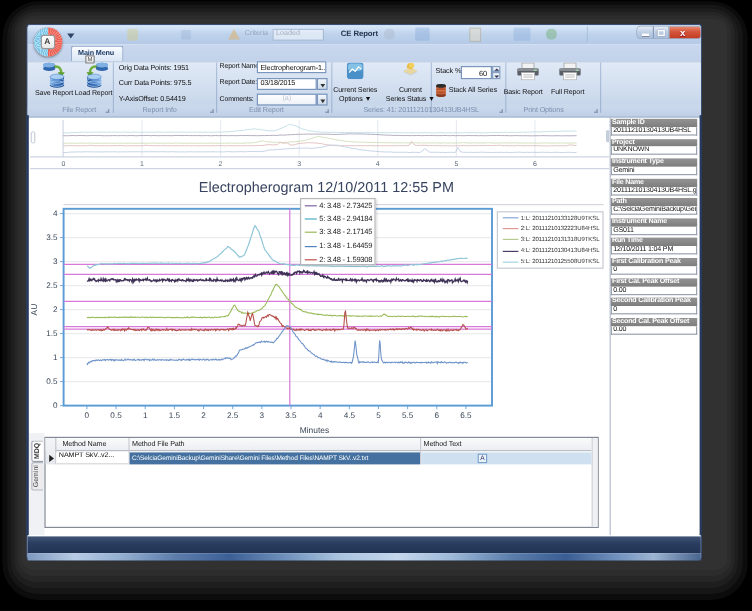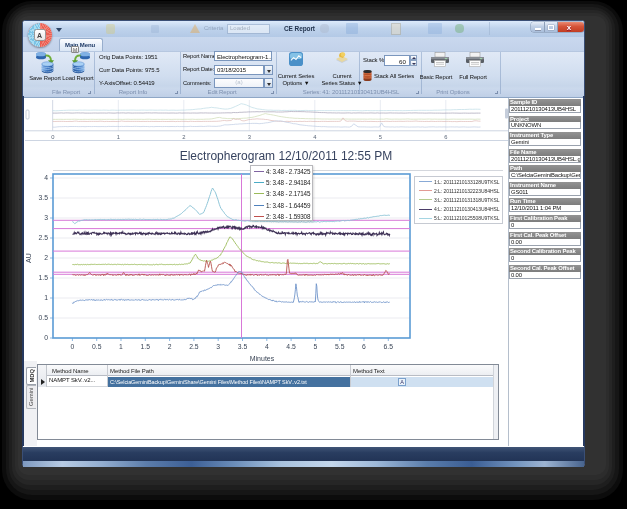--- a/index.html
+++ b/index.html
@@ -288,21 +288,21 @@
     <line x1="217.5" y1="34" x2="217.5" y2="198" stroke="#d878d8" stroke-width="1"></line>
     <g transform="translate(-24,-140)" fill="none">
       <path d="M72.4,221.6 L73.2,222.0 L73.9,222.7 L74.7,223.6 L75.4,223.2 L76.2,222.7 L76.9,222.0 L77.7,221.6 L78.5,221.0 L79.2,221.3 L80.0,220.6 L80.7,220.7 L81.5,220.4 L82.2,220.3 L83.0,220.2 L83.8,219.9 L84.5,219.7 L85.3,219.8 L86.0,219.8 L86.8,219.7 L87.5,219.9 L88.3,220.0 L89.1,219.7 L89.8,219.8 L90.6,220.0 L91.3,219.9 L92.1,219.8 L92.9,219.9 L93.6,219.9 L94.4,219.7 L95.1,219.5 L95.9,219.7 L96.6,219.8 L97.4,219.6 L98.2,219.5 L98.9,219.7 L99.7,219.5 L100.4,219.4 L101.2,219.6 L101.9,219.7 L102.7,219.5 L103.5,219.5 L104.2,219.4 L105.0,219.8 L105.7,219.7 L106.5,219.7 L107.2,219.8 L108.0,219.5 L108.8,219.5 L109.5,219.7 L110.3,219.3 L111.0,219.4 L111.8,219.4 L112.5,219.5 L113.3,219.4 L114.1,219.7 L114.8,219.4 L115.6,219.4 L116.3,219.8 L117.1,219.4 L117.8,219.5 L118.6,219.4 L119.4,219.5 L120.1,219.5 L120.9,219.4 L121.6,219.6 L122.4,219.4 L123.1,219.5 L123.9,219.4 L124.7,219.5 L125.4,219.3 L126.2,219.3 L126.9,219.5 L127.7,219.3 L128.4,219.2 L129.2,219.1 L130.0,219.7 L130.7,219.3 L131.5,219.3 L132.2,219.4 L133.0,219.6 L133.8,219.2 L134.5,219.6 L135.3,219.3 L136.0,219.2 L136.8,219.7 L137.5,219.5 L138.3,219.7 L139.1,219.4 L139.8,219.2 L140.6,219.1 L141.3,219.8 L142.1,219.6 L142.8,219.4 L143.6,219.2 L144.4,219.4 L145.1,219.6 L145.9,219.5 L146.6,219.5 L147.4,219.5 L148.1,219.6 L148.9,219.5 L149.7,219.5 L150.4,219.5 L151.2,219.6 L151.9,219.8 L152.7,219.6 L153.4,219.4 L154.2,219.6 L155.0,219.8 L155.7,219.4 L156.5,219.5 L157.2,219.2 L158.0,219.6 L158.7,219.7 L159.5,219.8 L160.3,219.4 L161.0,219.2 L161.8,219.7 L162.5,219.7 L163.3,219.5 L164.0,219.7 L164.8,219.6 L165.6,219.7 L166.3,219.6 L167.1,219.4 L167.8,219.5 L168.6,219.1 L169.3,219.2 L170.1,218.9 L170.9,219.1 L171.6,218.9 L172.4,218.3 L173.1,218.4 L173.9,218.0 L174.7,217.8 L175.4,217.2 L176.2,216.7 L176.9,216.2 L177.7,215.9 L178.4,215.5 L179.2,215.0 L180.0,214.5 L180.7,214.1 L181.5,213.5 L182.2,212.8 L183.0,212.0 L183.7,211.4 L184.5,211.0 L185.3,210.0 L186.0,209.2 L186.8,208.4 L187.5,207.8 L188.3,207.3 L189.0,206.6 L189.8,205.5 L190.6,205.9 L191.3,206.3 L192.1,206.8 L192.8,207.8 L193.6,208.2 L194.3,208.7 L195.1,209.4 L195.9,210.2 L196.6,211.0 L197.4,211.8 L198.1,212.9 L198.9,213.5 L199.6,214.4 L200.4,214.1 L201.2,213.9 L201.9,213.4 L202.7,213.1 L203.4,212.8 L204.2,211.3 L204.9,209.4 L205.7,207.5 L206.5,205.5 L207.2,203.6 L208.0,201.3 L208.7,199.0 L209.5,196.5 L210.3,194.4 L211.0,191.7 L211.8,189.6 L212.5,188.0 L213.3,189.1 L214.0,190.4 L214.8,191.5 L215.6,192.9 L216.3,195.0 L217.1,197.3 L217.8,199.2 L218.6,201.8 L219.3,204.3 L220.1,206.4 L220.9,208.5 L221.6,209.0 L222.4,210.6 L223.1,211.2 L223.9,212.2 L224.6,213.6 L225.4,214.3 L226.2,215.2 L226.9,216.3 L227.7,216.8 L228.4,217.1 L229.2,217.6 L229.9,218.0 L230.7,218.5 L231.5,218.8 L232.2,219.4 L233.0,219.5 L233.7,219.8 L234.5,220.0 L235.2,219.8 L236.0,219.7 L236.8,219.9 L237.5,220.3 L238.3,220.2 L239.0,220.4 L239.8,220.5 L240.5,220.5 L241.3,221.0 L242.1,220.7 L242.8,221.0 L243.6,220.9 L244.3,221.1 L245.1,221.1 L245.8,221.1 L246.6,220.8 L247.4,220.7 L248.1,221.0 L248.9,220.8 L249.6,221.1 L250.4,221.3 L251.2,221.0 L251.9,221.0 L252.7,221.2 L253.4,221.1 L254.2,221.1 L254.9,221.3 L255.7,221.4 L256.5,221.3 L257.2,221.3 L258.0,221.3 L258.7,221.1 L259.5,221.0 L260.2,221.4 L261.0,221.3 L261.8,221.2 L262.5,221.3 L263.3,221.3 L264.0,221.5 L264.8,221.3 L265.5,221.2 L266.3,221.4 L267.1,221.6 L267.8,221.4 L268.6,221.3 L269.3,221.5 L270.1,221.7 L270.8,221.3 L271.6,221.8 L272.4,221.5 L273.1,221.6 L273.9,221.8 L274.6,221.5 L275.4,221.6 L276.1,221.9 L276.9,221.6 L277.7,221.8 L278.4,222.0 L279.2,221.9 L279.9,221.7 L280.7,221.7 L281.4,221.8 L282.2,221.8 L283.0,221.7 L283.7,221.9 L284.5,221.6 L285.2,221.8 L286.0,221.8 L286.7,221.8 L287.5,222.0 L288.3,222.0 L289.0,221.6 L289.8,221.8 L290.5,221.9 L291.3,221.8 L292.1,222.0 L292.8,221.8 L293.6,222.0 L294.3,221.9 L295.1,222.2 L295.8,221.7 L296.6,222.0 L297.4,222.2 L298.1,222.0 L298.9,222.0 L299.6,221.9 L300.4,222.1 L301.1,221.9 L301.9,221.4 L302.7,222.2 L303.4,221.9 L304.2,222.0 L304.9,222.0 L305.7,222.3 L306.4,222.2 L307.2,221.9 L308.0,222.0 L308.7,221.7 L309.5,222.1 L310.2,221.9 L311.0,221.4 L311.7,222.0 L312.5,222.0 L313.3,221.9 L314.0,221.9 L314.8,221.7 L315.5,221.8 L316.3,221.9 L317.0,221.8 L317.8,221.4 L318.6,221.6 L319.3,222.2 L320.1,221.8 L320.8,221.9 L321.6,221.6 L322.3,221.8 L323.1,221.4 L323.9,221.6 L324.6,221.5 L325.4,221.6 L326.1,221.7 L326.9,221.6 L327.6,221.4 L328.4,221.5 L329.2,221.7 L329.9,221.4 L330.7,221.5 L331.4,221.5 L332.2,221.6 L333.0,221.5 L333.7,221.5 L334.5,221.8 L335.2,221.1 L336.0,221.1 L336.7,221.2 L337.5,221.0 L338.3,221.0 L339.0,221.0 L339.8,221.4 L340.5,221.0 L341.3,220.8 L342.0,220.6 L342.8,220.5 L343.6,220.5 L344.3,220.9 L345.1,221.0 L345.8,220.5 L346.6,220.6 L347.3,220.4 L348.1,220.5 L348.9,220.4 L349.6,220.6 L350.4,220.2 L351.1,220.2 L351.9,220.0 L352.6,219.9 L353.4,219.8 L354.2,219.7 L354.9,219.6 L355.7,219.4 L356.4,219.3 L357.2,219.4 L357.9,219.3 L358.7,218.8 L359.5,219.0 L360.2,218.7 L361.0,218.7 L361.7,218.7 L362.5,218.6 L363.2,218.4 L364.0,218.3 L364.8,218.1 L365.5,218.3 L366.3,218.1 L367.0,217.9 L367.8,217.5 L368.6,218.0 L369.3,217.5 L370.1,217.5 L370.8,217.2 L371.6,217.2 L372.3,217.0 L373.1,216.7 L373.9,216.7 L374.6,216.6 L375.4,216.5 L376.1,216.5 L376.9,216.2 L377.6,216.2 L378.4,216.2 L379.2,215.9 L379.9,215.8 L380.7,215.5 L381.4,215.6 L382.2,215.6 L382.9,215.3 L383.7,215.3 L384.5,215.2 L385.2,215.3 L386.0,215.4 L386.7,215.4 L387.5,215.3 L388.2,215.1 L389.0,215.2 L389.8,215.4" stroke="#8fc6d8" stroke-width="1.0"></path>
       <path d="M72.4,264.5 L73.0,264.7 L73.7,264.5 L74.3,264.6 L74.9,264.9 L75.6,264.4 L76.2,264.6 L76.9,264.5 L77.5,264.2 L78.1,264.5 L78.8,264.8 L79.4,264.7 L80.0,264.4 L80.7,264.8 L81.3,264.5 L81.9,264.5 L82.6,264.8 L83.2,264.5 L83.8,264.4 L84.5,264.7 L85.1,264.6 L85.8,264.4 L86.4,264.8 L87.0,264.7 L87.7,264.3 L88.3,264.5 L88.9,264.8 L89.6,264.5 L90.2,264.1 L90.8,264.8 L91.5,264.3 L92.1,264.3 L92.8,264.5 L93.4,264.4 L94.0,264.6 L94.7,264.2 L95.3,264.1 L95.9,264.7 L96.6,264.5 L97.2,264.4 L97.8,264.6 L98.5,264.4 L99.1,264.7 L99.7,264.3 L100.4,264.5 L101.0,264.5 L101.7,264.4 L102.3,264.3 L102.9,264.6 L103.6,264.3 L104.2,264.3 L104.8,264.5 L105.5,264.1 L106.1,264.6 L106.7,264.5 L107.4,264.3 L108.0,264.6 L108.7,264.1 L109.3,264.4 L109.9,264.1 L110.6,264.6 L111.2,264.6 L111.8,264.1 L112.5,264.6 L113.1,264.2 L113.7,264.6 L114.4,264.4 L115.0,264.2 L115.6,264.4 L116.3,264.7 L116.9,264.5 L117.6,264.2 L118.2,264.4 L118.8,264.3 L119.5,264.4 L120.1,264.4 L120.7,264.5 L121.4,264.7 L122.0,264.3 L122.6,264.4 L123.3,264.9 L123.9,264.5 L124.6,264.3 L125.2,264.1 L125.8,264.7 L126.5,264.5 L127.1,264.4 L127.7,264.3 L128.4,264.6 L129.0,264.4 L129.6,264.6 L130.3,264.5 L130.9,264.6 L131.5,264.4 L132.2,264.6 L132.8,264.4 L133.5,264.5 L134.1,264.3 L134.7,264.2 L135.4,264.5 L136.0,264.7 L136.6,264.6 L137.3,264.6 L137.9,264.9 L138.5,264.5 L139.2,264.6 L139.8,264.4 L140.5,264.6 L141.1,264.4 L141.7,264.4 L142.4,264.7 L143.0,264.6 L143.6,264.7 L144.3,264.7 L144.9,264.4 L145.5,264.7 L146.2,264.7 L146.8,264.7 L147.4,264.3 L148.1,264.7 L148.7,264.6 L149.4,264.8 L150.0,264.6 L150.6,264.8 L151.3,264.7 L151.9,265.0 L152.5,264.9 L153.2,264.5 L153.8,264.4 L154.4,264.9 L155.1,264.5 L155.7,264.5 L156.4,264.0 L157.0,264.8 L157.6,264.7 L158.3,264.8 L158.9,264.4 L159.5,264.3 L160.2,264.6 L160.8,264.2 L161.4,264.1 L162.1,264.6 L162.7,264.4 L163.3,264.6 L164.0,264.6 L164.6,264.6 L165.3,264.6 L165.9,264.8 L166.5,264.5 L167.2,264.3 L167.8,264.7 L168.4,264.6 L169.1,264.7 L169.7,264.4 L170.3,264.5 L171.0,264.3 L171.6,264.5 L172.3,264.8 L172.9,264.4 L173.5,264.5 L174.2,264.2 L174.8,264.3 L175.4,265.0 L176.1,264.8 L176.7,264.4 L177.3,264.6 L178.0,264.9 L178.6,264.5 L179.2,264.2 L179.9,264.3 L180.5,264.6 L181.2,264.4 L181.8,264.2 L182.4,264.4 L183.1,264.1 L183.7,264.5 L184.3,263.9 L185.0,263.9 L185.6,264.0 L186.2,263.9 L186.9,263.8 L187.5,263.9 L188.1,263.4 L188.8,263.2 L189.4,263.2 L190.1,263.1 L190.7,262.0 L191.3,261.1 L192.0,259.9 L192.6,258.9 L193.2,257.4 L193.9,256.6 L194.5,255.2 L195.1,254.5 L195.8,254.5 L196.4,255.6 L197.1,256.8 L197.7,258.0 L198.3,258.8 L199.0,259.2 L199.6,259.7 L200.2,259.8 L200.9,260.0 L201.5,260.9 L202.1,260.3 L202.8,261.0 L203.4,261.1 L204.0,260.9 L204.7,260.8 L205.3,261.1 L206.0,261.3 L206.6,260.7 L207.2,261.3 L207.9,261.0 L208.5,261.2 L209.1,261.1 L209.8,260.8 L210.4,260.8 L211.0,260.6 L211.7,260.1 L212.3,260.1 L213.0,259.9 L213.6,259.2 L214.2,258.9 L214.9,258.9 L215.5,258.7 L216.1,258.6 L216.8,258.0 L217.4,257.6 L218.0,257.5 L218.7,256.4 L219.3,255.8 L219.9,255.2 L220.6,255.1 L221.2,253.5 L221.9,252.7 L222.5,251.7 L223.1,250.3 L223.8,248.9 L224.4,248.0 L225.0,246.7 L225.7,245.8 L226.3,244.1 L226.9,242.6 L227.6,241.6 L228.2,239.9 L228.9,238.9 L229.5,237.2 L230.1,237.0 L230.8,237.2 L231.4,237.9 L232.0,238.7 L232.7,239.0 L233.3,240.2 L233.9,241.0 L234.6,242.2 L235.2,242.8 L235.8,244.1 L236.5,244.6 L237.1,245.7 L237.8,246.4 L238.4,247.6 L239.0,248.5 L239.7,249.1 L240.3,249.3 L240.9,250.7 L241.6,251.0 L242.2,251.6 L242.8,252.6 L243.5,253.2 L244.1,253.5 L244.8,254.4 L245.4,255.1 L246.0,255.8 L246.7,256.1 L247.3,256.5 L247.9,256.6 L248.6,257.1 L249.2,257.3 L249.8,257.9 L250.5,257.7 L251.1,258.6 L251.7,259.0 L252.4,259.4 L253.0,259.8 L253.7,259.8 L254.3,259.7 L254.9,260.1 L255.6,260.0 L256.2,260.6 L256.8,260.8 L257.5,260.6 L258.1,260.7 L258.7,261.2 L259.4,260.9 L260.0,261.0 L260.7,261.3 L261.3,261.7 L261.9,261.3 L262.6,261.7 L263.2,261.8 L263.8,261.7 L264.5,262.1 L265.1,261.7 L265.7,262.2 L266.4,262.0 L267.0,262.1 L267.6,262.0 L268.3,262.4 L268.9,262.4 L269.6,262.7 L270.2,262.7 L270.8,262.8 L271.5,262.5 L272.1,262.8 L272.7,262.4 L273.4,262.8 L274.0,263.0 L274.6,262.9 L275.3,262.6 L275.9,263.0 L276.6,262.8 L277.2,263.2 L277.8,262.9 L278.5,262.8 L279.1,262.9 L279.7,262.9 L280.4,263.2 L281.0,263.4 L281.6,263.4 L282.3,263.0 L282.9,263.1 L283.5,263.0 L284.2,263.3 L284.8,263.0 L285.5,263.5 L286.1,263.1 L286.7,263.4 L287.4,263.3 L288.0,263.1 L288.6,263.1 L289.3,263.3 L289.9,263.3 L290.5,263.0 L291.2,263.1 L291.8,263.4 L292.5,263.2 L293.1,263.4 L293.7,263.1 L294.4,263.2 L295.0,263.3 L295.6,263.3 L296.3,263.5 L296.9,263.2 L297.5,263.3 L298.2,263.8 L298.8,263.5 L299.4,263.4 L300.1,263.6 L300.7,263.6 L301.4,263.6 L302.0,263.4 L302.6,263.6 L303.3,263.4 L303.9,263.2 L304.5,263.3 L305.2,263.3 L305.8,263.5 L306.4,263.3 L307.1,263.5 L307.7,263.3 L308.4,263.7 L309.0,263.3 L309.6,263.6 L310.3,263.5 L310.9,263.3 L311.5,263.5 L312.2,263.6 L312.8,263.6 L313.4,263.3 L314.1,263.3 L314.7,263.4 L315.3,263.7 L316.0,263.6 L316.6,263.4 L317.3,263.4 L317.9,263.7 L318.5,263.1 L319.2,262.3 L319.8,261.7 L320.4,261.7 L321.1,262.5 L321.7,262.4 L322.3,263.2 L323.0,263.4 L323.6,263.9 L324.3,263.7 L324.9,263.6 L325.5,263.5 L326.2,263.7 L326.8,263.8 L327.4,263.9 L328.1,263.6 L328.7,263.5 L329.3,263.5 L330.0,263.9 L330.6,263.7 L331.2,263.6 L331.9,263.4 L332.5,263.5 L333.2,263.5 L333.8,263.9 L334.4,263.4 L335.1,263.6 L335.7,263.6 L336.3,263.8 L337.0,263.7 L337.6,263.7 L338.2,263.7 L338.9,263.8 L339.5,263.5 L340.2,263.5 L340.8,263.8 L341.4,263.8 L342.1,263.8 L342.7,263.7 L343.3,263.4 L344.0,263.7 L344.6,263.3 L345.2,263.9 L345.9,263.9 L346.5,263.8 L347.1,263.9 L347.8,263.6 L348.4,263.4 L349.1,263.8 L349.7,263.6 L350.3,263.4 L351.0,263.2 L351.6,263.7 L352.2,263.5 L352.9,263.5 L353.5,263.7 L354.1,263.6 L354.8,263.8 L355.4,263.9 L356.1,263.9 L356.7,263.5 L357.3,263.5 L358.0,263.7 L358.6,264.0 L359.2,263.5 L359.9,263.8 L360.5,263.5 L361.1,263.7 L361.8,264.0 L362.4,263.8 L363.0,263.9 L363.7,263.5 L364.3,264.2 L365.0,263.9 L365.6,263.8 L366.2,264.2 L366.9,263.7 L367.5,263.7 L368.1,263.6 L368.8,263.6 L369.4,263.8 L370.0,263.6 L370.7,263.9 L371.3,263.8 L372.0,263.8 L372.6,263.8 L373.2,263.7 L373.9,263.9 L374.5,263.8 L375.1,263.9 L375.8,263.8 L376.4,263.7 L377.0,263.9 L377.7,263.5 L378.3,263.4 L378.9,263.7 L379.6,263.8 L380.2,263.9 L380.9,263.8 L381.5,263.8 L382.1,263.7 L382.8,263.8 L383.4,263.7 L384.0,263.7 L384.7,263.9 L385.3,264.1 L385.9,264.0 L386.6,264.0 L387.2,263.8 L387.9,263.6 L388.5,264.0 L389.1,263.7 L389.8,263.8" stroke="#9bbb59" stroke-width="0.9"></path>
       <path d="M72.4,274.5 L72.9,275.0 L73.4,274.9 L73.9,274.6 L74.4,274.7 L74.9,274.8 L75.4,275.1 L75.9,275.4 L76.4,274.9 L76.9,275.2 L77.4,274.7 L77.9,274.9 L78.4,275.3 L78.9,274.9 L79.4,274.7 L79.8,274.9 L80.3,275.3 L80.8,274.9 L81.3,274.9 L81.8,274.7 L82.3,274.7 L82.8,275.3 L83.3,275.2 L83.8,274.8 L84.3,275.6 L84.8,274.7 L85.3,275.3 L85.8,275.2 L86.3,274.5 L86.8,275.0 L87.3,274.8 L87.8,274.2 L88.3,273.8 L88.8,273.6 L89.3,272.8 L89.8,272.4 L90.3,273.3 L90.8,273.9 L91.3,274.4 L91.8,274.6 L92.3,274.8 L92.8,275.3 L93.3,274.8 L93.8,275.0 L94.3,274.3 L94.7,275.0 L95.2,274.5 L95.7,275.4 L96.2,274.8 L96.7,275.2 L97.2,275.2 L97.7,274.6 L98.2,275.3 L98.7,274.9 L99.2,275.1 L99.7,274.7 L100.2,274.8 L100.7,275.6 L101.2,274.6 L101.7,275.1 L102.2,274.1 L102.7,274.5 L103.2,274.5 L103.7,275.7 L104.2,274.2 L104.7,274.8 L105.2,275.3 L105.7,274.5 L106.2,273.8 L106.7,274.5 L107.2,273.2 L107.7,273.7 L108.2,274.0 L108.7,274.2 L109.2,274.6 L109.6,274.6 L110.1,274.8 L110.6,274.6 L111.1,274.5 L111.6,275.1 L112.1,274.6 L112.6,275.4 L113.1,274.7 L113.6,275.3 L114.1,275.2 L114.6,274.7 L115.1,275.2 L115.6,274.8 L116.1,275.4 L116.6,275.2 L117.1,274.7 L117.6,274.4 L118.1,275.3 L118.6,274.4 L119.1,274.8 L119.6,274.1 L120.1,275.0 L120.6,275.1 L121.1,274.8 L121.6,275.3 L122.1,274.7 L122.6,274.1 L123.1,272.9 L123.6,272.6 L124.1,272.8 L124.5,273.6 L125.0,274.2 L125.5,275.3 L126.0,275.7 L126.5,274.3 L127.0,275.3 L127.5,274.5 L128.0,275.3 L128.5,275.1 L129.0,275.6 L129.5,274.6 L130.0,275.1 L130.5,274.4 L131.0,275.2 L131.5,274.5 L132.0,274.5 L132.5,275.5 L133.0,274.8 L133.5,275.4 L134.0,275.4 L134.5,275.0 L135.0,274.7 L135.5,274.5 L136.0,275.1 L136.5,274.6 L137.0,274.8 L137.5,275.0 L138.0,275.3 L138.5,275.0 L139.0,273.8 L139.4,275.3 L139.9,275.1 L140.4,275.3 L140.9,274.5 L141.4,274.4 L141.9,274.5 L142.4,274.3 L142.9,275.0 L143.4,274.4 L143.9,275.3 L144.4,274.4 L144.9,274.5 L145.4,275.2 L145.9,274.7 L146.4,275.4 L146.9,275.5 L147.4,275.5 L147.9,275.4 L148.4,275.4 L148.9,275.0 L149.4,274.4 L149.9,275.1 L150.4,275.3 L150.9,274.7 L151.4,275.1 L151.9,274.9 L152.4,274.8 L152.9,274.8 L153.4,275.2 L153.9,275.0 L154.3,274.6 L154.8,275.1 L155.3,275.0 L155.8,274.8 L156.3,274.8 L156.8,275.0 L157.3,274.7 L157.8,274.9 L158.3,275.4 L158.8,274.7 L159.3,275.2 L159.8,273.8 L160.3,274.8 L160.8,275.0 L161.3,274.6 L161.8,274.4 L162.3,274.4 L162.8,274.8 L163.3,274.5 L163.8,274.6 L164.3,274.9 L164.8,275.4 L165.3,274.9 L165.8,275.8 L166.3,275.2 L166.8,274.4 L167.3,274.8 L167.8,274.9 L168.3,275.2 L168.7,275.2 L169.2,275.1 L169.7,275.4 L170.2,275.7 L170.7,274.5 L171.2,274.3 L171.7,275.1 L172.2,274.6 L172.7,275.3 L173.2,274.8 L173.7,275.4 L174.2,274.6 L174.7,274.9 L175.2,275.3 L175.7,274.7 L176.2,274.3 L176.7,274.9 L177.2,274.9 L177.7,274.9 L178.2,274.8 L178.7,274.4 L179.2,274.4 L179.7,275.6 L180.2,274.5 L180.7,275.0 L181.2,274.3 L181.7,274.7 L182.2,274.5 L182.7,275.1 L183.2,275.4 L183.6,274.8 L184.1,274.5 L184.6,274.6 L185.1,274.5 L185.6,274.7 L186.1,274.5 L186.6,275.0 L187.1,274.7 L187.6,275.2 L188.1,274.6 L188.6,274.7 L189.1,274.5 L189.6,274.1 L190.1,274.4 L190.6,275.5 L191.1,273.9 L191.6,274.3 L192.1,274.0 L192.6,274.6 L193.1,273.9 L193.6,273.7 L194.1,274.8 L194.6,273.7 L195.1,274.4 L195.6,274.3 L196.1,274.0 L196.6,272.9 L197.1,273.5 L197.6,272.2 L198.1,271.2 L198.5,270.1 L199.0,270.2 L199.5,270.4 L200.0,271.2 L200.5,270.9 L201.0,271.1 L201.5,271.9 L202.0,271.7 L202.5,271.1 L203.0,271.1 L203.5,270.9 L204.0,271.4 L204.5,271.0 L205.0,268.7 L205.5,265.3 L206.0,263.0 L206.5,260.4 L207.0,261.9 L207.5,263.3 L208.0,264.6 L208.5,267.4 L209.0,265.3 L209.5,263.8 L210.0,261.8 L210.5,261.2 L211.0,263.4 L211.5,266.3 L212.0,269.3 L212.5,271.4 L213.0,271.5 L213.4,271.5 L213.9,271.9 L214.4,272.3 L214.9,271.5 L215.4,271.9 L215.9,270.4 L216.4,268.1 L216.9,267.8 L217.4,267.1 L217.9,266.2 L218.4,264.8 L218.9,264.7 L219.4,264.4 L219.9,265.0 L220.4,264.3 L220.9,264.2 L221.4,263.7 L221.9,264.3 L222.4,263.3 L222.9,262.7 L223.4,263.6 L223.9,262.6 L224.4,262.1 L224.9,262.1 L225.4,262.6 L225.9,262.7 L226.4,263.2 L226.9,263.1 L227.4,263.7 L227.9,263.6 L228.3,264.2 L228.8,264.7 L229.3,263.9 L229.8,265.5 L230.3,264.4 L230.8,266.2 L231.3,265.4 L231.8,266.0 L232.3,267.4 L232.8,267.7 L233.3,268.7 L233.8,269.4 L234.3,269.5 L234.8,271.0 L235.3,272.0 L235.8,271.2 L236.3,271.7 L236.8,272.2 L237.3,272.6 L237.8,272.5 L238.3,273.0 L238.8,273.4 L239.3,273.9 L239.8,273.4 L240.3,273.4 L240.8,273.9 L241.3,273.1 L241.8,274.2 L242.3,274.3 L242.8,273.8 L243.2,274.3 L243.7,274.4 L244.2,274.6 L244.7,274.3 L245.2,275.2 L245.7,274.9 L246.2,275.0 L246.7,275.5 L247.2,274.3 L247.7,274.8 L248.2,275.1 L248.7,274.6 L249.2,275.2 L249.7,274.4 L250.2,274.2 L250.7,275.3 L251.2,274.3 L251.7,274.7 L252.2,274.4 L252.7,274.7 L253.2,275.1 L253.7,275.4 L254.2,275.2 L254.7,275.0 L255.2,274.4 L255.7,274.6 L256.2,274.7 L256.7,274.3 L257.2,275.5 L257.6,275.3 L258.1,275.3 L258.6,274.8 L259.1,275.5 L259.6,275.1 L260.1,274.4 L260.6,274.5 L261.1,274.3 L261.6,275.1 L262.1,275.3 L262.6,274.8 L263.1,275.2 L263.6,274.9 L264.1,274.9 L264.6,274.7 L265.1,274.4 L265.6,274.4 L266.1,274.6 L266.6,275.0 L267.1,274.7 L267.6,275.1 L268.1,275.3 L268.6,275.5 L269.1,275.1 L269.6,274.8 L270.1,274.7 L270.6,274.9 L271.1,274.7 L271.6,275.2 L272.1,274.3 L272.5,274.9 L273.0,275.1 L273.5,274.7 L274.0,275.0 L274.5,274.9 L275.0,274.4 L275.5,275.3 L276.0,275.1 L276.5,275.1 L277.0,274.9 L277.5,274.2 L278.0,274.6 L278.5,274.4 L279.0,275.8 L279.5,274.6 L280.0,274.7 L280.5,274.5 L281.0,274.7 L281.5,274.9 L282.0,274.4 L282.5,274.7 L283.0,274.6 L283.5,274.8 L284.0,274.6 L284.5,274.3 L285.0,274.2 L285.5,274.4 L286.0,274.4 L286.5,271.9 L287.0,265.7 L287.4,260.3 L287.9,259.4 L288.4,263.6 L288.9,268.1 L289.4,272.1 L289.9,273.4 L290.4,273.9 L290.9,273.3 L291.4,273.5 L291.9,273.7 L292.4,273.5 L292.9,273.1 L293.4,273.9 L293.9,273.3 L294.4,273.1 L294.9,273.7 L295.4,272.9 L295.9,273.1 L296.4,273.9 L296.9,273.8 L297.4,274.8 L297.9,275.0 L298.4,275.4 L298.9,274.8 L299.4,275.0 L299.9,275.1 L300.4,275.1 L300.9,274.9 L301.4,275.0 L301.9,275.1 L302.3,274.8 L302.8,275.2 L303.3,275.1 L303.8,274.5 L304.3,274.8 L304.8,275.6 L305.3,274.4 L305.8,275.2 L306.3,274.3 L306.8,274.9 L307.3,274.6 L307.8,275.6 L308.3,275.2 L308.8,275.2 L309.3,275.2 L309.8,275.2 L310.3,275.2 L310.8,275.0 L311.3,275.2 L311.8,275.0 L312.3,274.9 L312.8,275.6 L313.3,275.1 L313.8,275.3 L314.3,275.0 L314.8,274.8 L315.3,275.5 L315.8,275.1 L316.3,274.6 L316.8,274.6 L317.2,275.1 L317.7,274.6 L318.2,274.8 L318.7,274.8 L319.2,275.0 L319.7,274.7 L320.2,274.6 L320.7,275.0 L321.2,274.6 L321.7,275.2 L322.2,275.1 L322.7,274.5 L323.2,274.8 L323.7,274.9 L324.2,274.5 L324.7,274.4 L325.2,274.6 L325.7,274.0 L326.2,274.8 L326.7,274.8 L327.2,274.2 L327.7,274.9 L328.2,274.2 L328.7,275.0 L329.2,274.8 L329.7,274.5 L330.2,274.5 L330.7,273.8 L331.2,274.7 L331.7,274.3 L332.1,274.3 L332.6,274.3 L333.1,273.9 L333.6,274.5 L334.1,274.4 L334.6,274.6 L335.1,273.9 L335.6,274.1 L336.1,274.0 L336.6,274.0 L337.1,274.5 L337.6,273.9 L338.1,273.9 L338.6,273.5 L339.1,273.9 L339.6,274.3 L340.1,273.9 L340.6,272.9 L341.1,273.7 L341.6,273.6 L342.1,272.7 L342.6,272.7 L343.1,273.6 L343.6,274.4 L344.1,273.7 L344.6,275.1 L345.1,274.6 L345.6,274.4 L346.1,274.9 L346.5,274.7 L347.0,274.4 L347.5,275.4 L348.0,274.6 L348.5,274.5 L349.0,274.5 L349.5,275.1 L350.0,274.8 L350.5,275.2 L351.0,275.2 L351.5,275.3 L352.0,274.7 L352.5,274.9 L353.0,274.6 L353.5,275.8 L354.0,275.3 L354.5,274.9 L355.0,274.4 L355.5,275.3 L356.0,275.6 L356.5,275.2 L357.0,275.1 L357.5,274.7 L358.0,274.6 L358.5,274.8 L359.0,275.1 L359.5,274.3 L360.0,275.3 L360.5,275.1 L361.0,274.9 L361.4,275.3 L361.9,275.2 L362.4,274.9 L362.9,275.4 L363.4,275.2 L363.9,275.2 L364.4,274.3 L364.9,274.8 L365.4,275.3 L365.9,274.8 L366.4,275.5 L366.9,274.9 L367.4,275.7 L367.9,274.8 L368.4,275.1 L368.9,275.6 L369.4,274.9 L369.9,274.8 L370.4,275.0 L370.9,275.0 L371.4,275.6 L371.9,274.8 L372.4,275.9 L372.9,275.3 L373.4,274.4 L373.9,275.6 L374.4,275.7 L374.9,275.4 L375.4,275.0 L375.9,275.1 L376.3,274.7 L376.8,275.1 L377.3,275.5 L377.8,274.8 L378.3,275.3 L378.8,274.9 L379.3,274.6 L379.8,274.9 L380.3,274.6 L380.8,275.5 L381.3,275.2 L381.8,275.0 L382.3,275.5 L382.8,274.6 L383.3,274.7 L383.8,274.2 L384.3,273.1 L384.8,272.3 L385.3,271.6 L385.8,270.4 L386.3,270.7 L386.8,271.4 L387.3,272.3 L387.8,273.0 L388.3,274.4 L388.8,274.2 L389.3,273.9 L389.8,273.6" stroke="#b5504b" stroke-width="0.9"></path>
       <path d="M72.4,302.8 L72.9,303.6 L73.4,302.6 L73.9,301.9 L74.4,302.4 L74.9,301.8 L75.4,301.2 L75.9,301.7 L76.4,301.0 L76.9,300.6 L77.4,300.8 L77.9,300.3 L78.4,300.7 L78.9,300.6 L79.4,300.2 L79.8,300.6 L80.3,299.9 L80.8,300.2 L81.3,300.5 L81.8,299.9 L82.3,300.0 L82.8,300.3 L83.3,300.3 L83.8,300.0 L84.3,300.6 L84.8,300.5 L85.3,299.8 L85.8,300.0 L86.3,299.8 L86.8,300.0 L87.3,299.6 L87.8,300.4 L88.3,299.7 L88.8,299.8 L89.3,299.7 L89.8,299.6 L90.3,300.1 L90.8,300.0 L91.3,299.5 L91.8,299.7 L92.3,299.7 L92.8,300.4 L93.3,299.5 L93.8,299.9 L94.3,299.7 L94.7,300.5 L95.2,299.9 L95.7,300.6 L96.2,299.7 L96.7,300.0 L97.2,299.9 L97.7,300.2 L98.2,299.9 L98.7,300.0 L99.2,300.4 L99.7,299.9 L100.2,300.0 L100.7,300.4 L101.2,299.6 L101.7,300.3 L102.2,300.1 L102.7,300.5 L103.2,300.4 L103.7,299.8 L104.2,299.2 L104.7,300.1 L105.2,300.0 L105.7,300.0 L106.2,299.6 L106.7,299.2 L107.2,299.8 L107.7,299.9 L108.2,299.6 L108.7,299.7 L109.2,299.9 L109.6,299.8 L110.1,300.1 L110.6,299.8 L111.1,300.2 L111.6,299.4 L112.1,299.4 L112.6,300.4 L113.1,300.4 L113.6,300.1 L114.1,299.9 L114.6,299.5 L115.1,299.9 L115.6,299.5 L116.1,300.3 L116.6,299.9 L117.1,299.9 L117.6,300.1 L118.1,300.1 L118.6,299.6 L119.1,299.7 L119.6,299.5 L120.1,300.4 L120.6,299.4 L121.1,299.3 L121.6,299.2 L122.1,299.8 L122.6,300.0 L123.1,299.6 L123.6,299.8 L124.1,299.5 L124.5,300.5 L125.0,299.9 L125.5,299.8 L126.0,300.1 L126.5,300.2 L127.0,299.3 L127.5,299.7 L128.0,300.2 L128.5,299.4 L129.0,300.0 L129.5,300.1 L130.0,300.1 L130.5,300.1 L131.0,299.7 L131.5,299.9 L132.0,299.8 L132.5,300.0 L133.0,299.7 L133.5,300.1 L134.0,299.8 L134.5,300.2 L135.0,299.6 L135.5,299.7 L136.0,300.0 L136.5,299.9 L137.0,300.1 L137.5,300.1 L138.0,299.9 L138.5,299.6 L139.0,300.4 L139.4,300.1 L139.9,299.7 L140.4,300.3 L140.9,300.3 L141.4,299.7 L141.9,300.1 L142.4,299.4 L142.9,299.7 L143.4,299.9 L143.9,300.0 L144.4,300.0 L144.9,300.1 L145.4,300.1 L145.9,300.4 L146.4,300.1 L146.9,299.9 L147.4,300.3 L147.9,300.3 L148.4,300.2 L148.9,299.5 L149.4,299.5 L149.9,299.7 L150.4,300.1 L150.9,299.6 L151.4,300.4 L151.9,299.7 L152.4,299.8 L152.9,299.2 L153.4,299.7 L153.9,300.0 L154.3,299.8 L154.8,300.1 L155.3,299.7 L155.8,300.0 L156.3,299.6 L156.8,299.5 L157.3,300.1 L157.8,299.4 L158.3,300.6 L158.8,300.2 L159.3,299.5 L159.8,299.5 L160.3,299.2 L160.8,299.8 L161.3,299.8 L161.8,299.5 L162.3,299.9 L162.8,299.6 L163.3,299.9 L163.8,299.8 L164.3,299.4 L164.8,299.5 L165.3,299.9 L165.8,299.3 L166.3,300.1 L166.8,299.5 L167.3,299.4 L167.8,299.8 L168.3,300.0 L168.7,299.9 L169.2,299.5 L169.7,299.1 L170.2,299.7 L170.7,300.2 L171.2,299.8 L171.7,300.1 L172.2,299.3 L172.7,299.5 L173.2,299.5 L173.7,300.3 L174.2,300.1 L174.7,300.0 L175.2,299.8 L175.7,299.8 L176.2,299.9 L176.7,299.4 L177.2,300.0 L177.7,299.4 L178.2,299.6 L178.7,300.0 L179.2,299.9 L179.7,299.2 L180.2,299.6 L180.7,300.1 L181.2,299.8 L181.7,299.9 L182.2,299.6 L182.7,300.0 L183.2,299.6 L183.6,299.9 L184.1,300.0 L184.6,299.3 L185.1,299.4 L185.6,299.8 L186.1,299.1 L186.6,299.0 L187.1,298.7 L187.6,298.3 L188.1,298.9 L188.6,298.2 L189.1,298.3 L189.6,298.1 L190.1,298.7 L190.6,298.5 L191.1,298.2 L191.6,298.7 L192.1,298.6 L192.6,299.7 L193.1,299.4 L193.6,299.4 L194.1,299.1 L194.6,298.7 L195.1,298.0 L195.6,298.2 L196.1,296.9 L196.6,296.4 L197.1,296.8 L197.6,296.0 L198.1,294.9 L198.5,294.5 L199.0,293.3 L199.5,292.1 L200.0,291.5 L200.5,291.7 L201.0,291.6 L201.5,291.3 L202.0,291.3 L202.5,290.8 L203.0,291.0 L203.5,290.9 L204.0,290.9 L204.5,289.9 L205.0,290.3 L205.5,290.4 L206.0,289.6 L206.5,289.8 L207.0,289.2 L207.5,289.2 L208.0,289.0 L208.5,288.8 L209.0,288.4 L209.5,288.3 L210.0,288.2 L210.5,287.6 L211.0,287.2 L211.5,287.6 L212.0,286.9 L212.5,286.4 L213.0,286.0 L213.4,285.5 L213.9,285.6 L214.4,285.5 L214.9,285.5 L215.4,285.3 L215.9,285.3 L216.4,284.9 L216.9,285.5 L217.4,284.9 L217.9,284.2 L218.4,284.8 L218.9,285.0 L219.4,284.8 L219.9,284.7 L220.4,284.4 L220.9,285.3 L221.4,284.8 L221.9,284.4 L222.4,284.7 L222.9,285.0 L223.4,284.5 L223.9,284.9 L224.4,285.0 L224.9,285.1 L225.4,285.3 L225.9,285.0 L226.4,285.0 L226.9,285.4 L227.4,285.3 L227.9,285.6 L228.3,285.2 L228.8,284.5 L229.3,284.1 L229.8,283.4 L230.3,282.8 L230.8,281.8 L231.3,282.1 L231.8,281.2 L232.3,280.3 L232.8,280.1 L233.3,279.2 L233.8,278.4 L234.3,277.7 L234.8,276.8 L235.3,276.3 L235.8,275.5 L236.3,274.9 L236.8,274.0 L237.3,273.4 L237.8,273.0 L238.3,271.9 L238.8,271.4 L239.3,271.5 L239.8,271.7 L240.3,271.7 L240.8,271.9 L241.3,272.1 L241.8,272.2 L242.3,273.2 L242.8,274.2 L243.2,274.5 L243.7,275.4 L244.2,276.6 L244.7,277.0 L245.2,277.9 L245.7,278.2 L246.2,279.1 L246.7,280.3 L247.2,280.7 L247.7,280.8 L248.2,281.8 L248.7,282.5 L249.2,283.3 L249.7,283.9 L250.2,284.2 L250.7,285.0 L251.2,285.7 L251.7,286.2 L252.2,286.3 L252.7,287.2 L253.2,287.9 L253.7,288.0 L254.2,289.3 L254.7,290.2 L255.2,290.2 L255.7,290.7 L256.2,291.2 L256.7,292.1 L257.2,292.1 L257.6,292.6 L258.1,292.6 L258.6,293.0 L259.1,293.7 L259.6,294.4 L260.1,294.4 L260.6,294.9 L261.1,295.3 L261.6,295.7 L262.1,295.8 L262.6,296.6 L263.1,297.0 L263.6,296.8 L264.1,296.9 L264.6,297.3 L265.1,298.1 L265.6,297.9 L266.1,298.2 L266.6,298.3 L267.1,298.5 L267.6,299.1 L268.1,299.2 L268.6,299.6 L269.1,299.6 L269.6,299.4 L270.1,300.1 L270.6,299.8 L271.1,300.0 L271.6,300.5 L272.1,300.1 L272.5,301.1 L273.0,300.1 L273.5,300.3 L274.0,300.9 L274.5,301.2 L275.0,301.3 L275.5,301.5 L276.0,300.8 L276.5,301.8 L277.0,301.4 L277.5,301.9 L278.0,301.5 L278.5,301.4 L279.0,301.7 L279.5,301.3 L280.0,301.6 L280.5,301.5 L281.0,301.7 L281.5,302.0 L282.0,301.8 L282.5,301.7 L283.0,301.6 L283.5,302.0 L284.0,302.1 L284.5,302.0 L285.0,302.1 L285.5,302.0 L286.0,302.1 L286.5,301.9 L287.0,301.9 L287.4,302.3 L287.9,302.0 L288.4,302.2 L288.9,301.8 L289.4,302.2 L289.9,302.3 L290.4,302.4 L290.9,302.1 L291.4,302.0 L291.9,302.3 L292.4,302.0 L292.9,302.7 L293.4,302.0 L293.9,300.0 L294.4,297.8 L294.9,294.1 L295.4,289.4 L295.9,283.8 L296.4,286.7 L296.9,291.5 L297.4,296.1 L297.9,297.3 L298.4,300.0 L298.9,302.3 L299.4,302.4 L299.9,301.2 L300.4,301.8 L300.9,301.8 L301.4,301.8 L301.9,301.7 L302.3,301.3 L302.8,302.0 L303.3,301.6 L303.8,301.9 L304.3,302.0 L304.8,302.1 L305.3,302.0 L305.8,302.1 L306.3,301.7 L306.8,301.4 L307.3,301.8 L307.8,302.1 L308.3,302.3 L308.8,302.3 L309.3,301.7 L309.8,301.8 L310.3,301.6 L310.8,302.3 L311.3,302.0 L311.8,301.6 L312.3,301.8 L312.8,302.1 L313.3,302.0 L313.8,302.2 L314.3,302.1 L314.8,301.3 L315.3,301.9 L315.8,293.8 L316.3,283.7 L316.8,286.3 L317.2,292.9 L317.7,298.3 L318.2,300.3 L318.7,300.9 L319.2,301.9 L319.7,302.4 L320.2,301.9 L320.7,301.8 L321.2,302.4 L321.7,302.0 L322.2,302.0 L322.7,302.4 L323.2,302.0 L323.7,302.0 L324.2,301.9 L324.7,302.1 L325.2,302.2 L325.7,302.1 L326.2,302.2 L326.7,301.7 L327.2,302.0 L327.7,302.3 L328.2,302.1 L328.7,301.8 L329.2,301.7 L329.7,302.3 L330.2,301.9 L330.7,301.9 L331.2,302.0 L331.7,302.4 L332.1,301.8 L332.6,302.2 L333.1,302.4 L333.6,301.5 L334.1,302.0 L334.6,302.0 L335.1,301.5 L335.6,302.6 L336.1,302.4 L336.6,302.7 L337.1,302.3 L337.6,301.7 L338.1,302.0 L338.6,302.0 L339.1,302.4 L339.6,302.4 L340.1,302.4 L340.6,301.6 L341.1,302.2 L341.6,302.0 L342.1,302.7 L342.6,302.0 L343.1,302.6 L343.6,302.2 L344.1,302.0 L344.6,302.0 L345.1,302.0 L345.6,302.4 L346.1,302.4 L346.5,302.0 L347.0,301.8 L347.5,302.2 L348.0,302.1 L348.5,302.1 L349.0,302.2 L349.5,302.1 L350.0,302.3 L350.5,302.2 L351.0,301.9 L351.5,302.4 L352.0,302.1 L352.5,302.1 L353.0,302.1 L353.5,302.3 L354.0,302.1 L354.5,301.9 L355.0,301.8 L355.5,302.6 L356.0,302.0 L356.5,302.2 L357.0,301.7 L357.5,302.4 L358.0,302.2 L358.5,302.0 L359.0,302.6 L359.5,301.5 L360.0,301.8 L360.5,302.1 L361.0,302.4 L361.4,302.0 L361.9,301.9 L362.4,301.8 L362.9,301.8 L363.4,301.7 L363.9,301.7 L364.4,302.9 L364.9,301.5 L365.4,301.7 L365.9,302.2 L366.4,302.0 L366.9,301.8 L367.4,302.4 L367.9,301.5 L368.4,302.1 L368.9,302.0 L369.4,302.3 L369.9,302.0 L370.4,301.6 L370.9,301.7 L371.4,302.1 L371.9,302.7 L372.4,302.2 L372.9,302.3 L373.4,302.1 L373.9,302.4 L374.4,301.7 L374.9,301.9 L375.4,302.2 L375.9,302.2 L376.3,302.1 L376.8,301.9 L377.3,302.4 L377.8,302.3 L378.3,302.1 L378.8,302.2 L379.3,301.9 L379.8,302.1 L380.3,301.8 L380.8,302.3 L381.3,302.5 L381.8,302.2 L382.3,302.8 L382.8,302.3 L383.3,301.9 L383.8,301.8 L384.3,302.5 L384.8,302.2 L385.3,302.0 L385.8,302.7 L386.3,301.9 L386.8,302.0 L387.3,301.9 L387.8,301.9 L388.3,302.4 L388.8,302.6 L389.3,302.1 L389.8,302.1" stroke="#6f94c9" stroke-width="0.9"></path>
       <path d="M72.4,234.3 L72.9,234.2 L73.3,234.2 L73.8,233.8 L74.2,232.5 L74.7,234.4 L75.1,232.8 L75.6,232.6 L76.0,233.7 L76.5,233.9 L76.9,233.1 L77.4,232.7 L77.8,232.1 L78.3,232.9 L78.8,232.4 L79.2,233.7 L79.7,234.0 L80.1,234.6 L80.6,234.2 L81.0,233.7 L81.5,233.4 L81.9,234.3 L82.4,233.0 L82.8,233.6 L83.3,233.9 L83.8,234.0 L84.2,232.2 L84.7,233.4 L85.1,234.1 L85.6,234.1 L86.0,232.3 L86.5,233.9 L86.9,232.8 L87.4,232.6 L87.8,235.0 L88.3,232.7 L88.7,233.7 L89.2,234.2 L89.7,233.9 L90.1,233.2 L90.6,233.3 L91.0,233.3 L91.5,234.0 L91.9,232.7 L92.4,232.6 L92.8,232.4 L93.3,232.9 L93.7,232.4 L94.2,232.2 L94.6,233.1 L95.1,233.0 L95.6,233.2 L96.0,233.2 L96.5,233.0 L96.9,234.7 L97.4,233.8 L97.8,233.3 L98.3,234.9 L98.7,234.5 L99.2,232.6 L99.6,234.3 L100.1,233.9 L100.5,233.3 L101.0,233.9 L101.5,234.1 L101.9,233.9 L102.4,233.8 L102.8,233.9 L103.3,233.4 L103.7,232.5 L104.2,233.3 L104.6,232.5 L105.1,233.1 L105.5,233.0 L106.0,233.1 L106.5,233.7 L106.9,233.2 L107.4,233.3 L107.8,234.2 L108.3,233.0 L108.7,233.1 L109.2,233.3 L109.6,233.9 L110.1,235.2 L110.5,232.5 L111.0,233.5 L111.4,234.9 L111.9,233.1 L112.4,233.9 L112.8,233.0 L113.3,233.5 L113.7,232.7 L114.2,233.3 L114.6,233.3 L115.1,233.4 L115.5,232.7 L116.0,234.3 L116.4,232.7 L116.9,233.0 L117.3,233.8 L117.8,233.4 L118.3,233.7 L118.7,233.4 L119.2,232.8 L119.6,233.8 L120.1,232.9 L120.5,232.8 L121.0,233.0 L121.4,232.4 L121.9,233.5 L122.3,233.0 L122.8,231.8 L123.2,233.4 L123.7,233.5 L124.2,233.4 L124.6,233.1 L125.1,233.8 L125.5,233.6 L126.0,234.6 L126.4,234.1 L126.9,234.1 L127.3,234.2 L127.8,233.7 L128.2,233.0 L128.7,233.7 L129.2,234.3 L129.6,233.3 L130.1,233.4 L130.5,234.4 L131.0,233.4 L131.4,234.2 L131.9,233.9 L132.3,234.0 L132.8,233.0 L133.2,234.0 L133.7,233.7 L134.1,233.4 L134.6,232.9 L135.1,232.8 L135.5,234.2 L136.0,232.8 L136.4,233.3 L136.9,232.8 L137.3,232.9 L137.8,233.9 L138.2,233.5 L138.7,233.7 L139.1,233.3 L139.6,232.5 L140.0,233.5 L140.5,234.0 L141.0,231.9 L141.4,234.2 L141.9,233.6 L142.3,233.6 L142.8,234.4 L143.2,233.1 L143.7,232.9 L144.1,233.6 L144.6,233.6 L145.0,233.7 L145.5,234.7 L146.0,233.4 L146.4,234.4 L146.9,234.2 L147.3,233.3 L147.8,233.0 L148.2,234.1 L148.7,232.8 L149.1,232.4 L149.6,233.5 L150.0,233.6 L150.5,233.4 L150.9,233.8 L151.4,234.1 L151.9,233.1 L152.3,233.1 L152.8,233.9 L153.2,233.8 L153.7,233.9 L154.1,234.0 L154.6,234.1 L155.0,234.5 L155.5,232.9 L155.9,233.7 L156.4,233.5 L156.8,232.4 L157.3,233.8 L157.8,233.1 L158.2,234.4 L158.7,233.9 L159.1,233.0 L159.6,233.6 L160.0,234.4 L160.5,234.5 L160.9,233.3 L161.4,234.1 L161.8,233.0 L162.3,233.3 L162.7,233.7 L163.2,233.5 L163.7,233.0 L164.1,233.4 L164.6,234.0 L165.0,233.2 L165.5,233.7 L165.9,233.6 L166.4,233.1 L166.8,233.2 L167.3,232.8 L167.7,233.5 L168.2,233.7 L168.7,233.6 L169.1,233.2 L169.6,233.9 L170.0,233.6 L170.5,234.0 L170.9,233.9 L171.4,233.6 L171.8,231.9 L172.3,233.7 L172.7,233.3 L173.2,233.4 L173.6,233.6 L174.1,233.5 L174.6,232.3 L175.0,233.7 L175.5,232.5 L175.9,233.1 L176.4,234.1 L176.8,234.0 L177.3,233.8 L177.7,234.2 L178.2,232.9 L178.6,233.3 L179.1,233.3 L179.5,234.2 L180.0,233.3 L180.5,234.0 L180.9,232.1 L181.4,233.7 L181.8,233.5 L182.3,233.4 L182.7,234.0 L183.2,233.9 L183.6,233.9 L184.1,233.2 L184.5,234.2 L185.0,233.8 L185.5,233.5 L185.9,234.0 L186.4,234.6 L186.8,234.5 L187.3,234.0 L187.7,234.4 L188.2,233.2 L188.6,233.8 L189.1,233.8 L189.5,234.4 L190.0,233.4 L190.4,233.9 L190.9,234.3 L191.4,234.1 L191.8,232.2 L192.3,234.0 L192.7,234.1 L193.2,232.8 L193.6,233.1 L194.1,233.7 L194.5,232.6 L195.0,234.4 L195.4,233.7 L195.9,234.4 L196.3,232.5 L196.8,233.3 L197.3,231.7 L197.7,233.0 L198.2,233.0 L198.6,233.9 L199.1,233.9 L199.5,233.4 L200.0,232.4 L200.4,233.5 L200.9,234.3 L201.3,232.2 L201.8,232.0 L202.2,233.1 L202.7,232.2 L203.2,231.6 L203.6,231.5 L204.1,233.1 L204.5,232.0 L205.0,232.5 L205.4,231.3 L205.9,231.7 L206.3,232.4 L206.8,231.5 L207.2,231.1 L207.7,232.4 L208.2,232.2 L208.6,231.7 L209.1,231.3 L209.5,231.3 L210.0,232.0 L210.4,231.7 L210.9,230.6 L211.3,230.1 L211.8,230.8 L212.2,230.0 L212.7,228.8 L213.1,230.0 L213.6,230.0 L214.1,230.0 L214.5,229.1 L215.0,229.1 L215.4,229.0 L215.9,229.2 L216.3,228.6 L216.8,228.4 L217.2,228.6 L217.7,227.7 L218.1,229.2 L218.6,227.7 L219.0,228.2 L219.5,227.5 L220.0,226.8 L220.4,227.9 L220.9,228.0 L221.3,227.8 L221.8,226.9 L222.2,226.7 L222.7,227.5 L223.1,227.1 L223.6,226.3 L224.0,227.1 L224.5,228.3 L224.9,227.8 L225.4,227.5 L225.9,227.0 L226.3,227.6 L226.8,226.4 L227.2,227.5 L227.7,226.3 L228.1,227.7 L228.6,226.4 L229.0,227.2 L229.5,226.4 L229.9,226.1 L230.4,226.2 L230.9,226.7 L231.3,227.8 L231.8,227.9 L232.2,229.4 L232.7,226.4 L233.1,226.6 L233.6,226.9 L234.0,228.3 L234.5,225.9 L234.9,228.2 L235.4,227.3 L235.8,228.9 L236.3,228.4 L236.8,227.3 L237.2,227.5 L237.7,228.9 L238.1,228.3 L238.6,227.6 L239.0,229.6 L239.5,228.0 L239.9,229.5 L240.4,228.2 L240.8,228.9 L241.3,228.2 L241.7,229.2 L242.2,229.2 L242.7,229.1 L243.1,229.3 L243.6,228.7 L244.0,229.0 L244.5,228.5 L244.9,227.6 L245.4,228.0 L245.8,226.9 L246.3,227.0 L246.7,226.7 L247.2,227.8 L247.7,226.7 L248.1,226.0 L248.6,226.3 L249.0,226.1 L249.5,225.9 L249.9,227.7 L250.4,226.4 L250.8,226.4 L251.3,226.8 L251.7,227.5 L252.2,226.5 L252.6,226.7 L253.1,225.3 L253.6,225.7 L254.0,226.7 L254.5,227.1 L254.9,227.0 L255.4,226.5 L255.8,227.1 L256.3,225.4 L256.7,227.5 L257.2,226.9 L257.6,226.8 L258.1,226.7 L258.5,227.6 L259.0,227.3 L259.5,227.1 L259.9,227.0 L260.4,227.7 L260.8,227.6 L261.3,227.3 L261.7,226.3 L262.2,228.4 L262.6,227.4 L263.1,227.0 L263.5,229.1 L264.0,227.4 L264.4,227.6 L264.9,228.7 L265.4,228.3 L265.8,228.1 L266.3,229.3 L266.7,229.3 L267.2,230.2 L267.6,230.2 L268.1,229.9 L268.5,230.1 L269.0,229.2 L269.4,230.5 L269.9,231.3 L270.4,230.1 L270.8,230.2 L271.3,230.6 L271.7,231.1 L272.2,231.7 L272.6,231.7 L273.1,230.4 L273.5,231.0 L274.0,231.6 L274.4,231.5 L274.9,232.1 L275.3,232.6 L275.8,232.4 L276.3,232.3 L276.7,233.4 L277.2,233.3 L277.6,233.6 L278.1,232.8 L278.5,232.2 L279.0,233.5 L279.4,233.4 L279.9,233.7 L280.3,233.1 L280.8,233.6 L281.2,233.5 L281.7,233.6 L282.2,231.5 L282.6,233.1 L283.1,233.5 L283.5,233.4 L284.0,232.6 L284.4,232.6 L284.9,233.1 L285.3,234.6 L285.8,232.7 L286.2,232.7 L286.7,232.9 L287.2,233.1 L287.6,233.4 L288.1,232.6 L288.5,233.6 L289.0,232.8 L289.4,233.7 L289.9,233.7 L290.3,233.7 L290.8,233.8 L291.2,233.7 L291.7,233.0 L292.1,232.4 L292.6,233.9 L293.1,234.1 L293.5,232.7 L294.0,233.7 L294.4,233.3 L294.9,233.4 L295.3,232.9 L295.8,234.0 L296.2,232.7 L296.7,233.0 L297.1,234.9 L297.6,233.6 L298.0,233.7 L298.5,233.2 L299.0,233.5 L299.4,234.0 L299.9,233.7 L300.3,233.3 L300.8,233.5 L301.2,233.6 L301.7,232.1 L302.1,233.2 L302.6,234.2 L303.0,233.4 L303.5,233.3 L303.9,234.1 L304.4,233.5 L304.9,234.1 L305.3,234.9 L305.8,233.3 L306.2,233.1 L306.7,233.1 L307.1,233.6 L307.6,233.9 L308.0,233.4 L308.5,233.3 L308.9,233.0 L309.4,232.7 L309.9,233.0 L310.3,233.9 L310.8,233.6 L311.2,234.5 L311.7,233.1 L312.1,233.2 L312.6,232.8 L313.0,233.3 L313.5,232.6 L313.9,234.0 L314.4,233.4 L314.8,233.7 L315.3,233.7 L315.8,234.7 L316.2,234.1 L316.7,234.8 L317.1,233.8 L317.6,234.0 L318.0,233.5 L318.5,234.7 L318.9,233.9 L319.4,233.7 L319.8,235.0 L320.3,232.5 L320.7,233.3 L321.2,234.1 L321.7,232.4 L322.1,232.7 L322.6,235.1 L323.0,233.8 L323.5,234.0 L323.9,233.5 L324.4,234.2 L324.8,233.7 L325.3,233.5 L325.7,235.1 L326.2,233.5 L326.6,232.6 L327.1,233.5 L327.6,232.8 L328.0,232.5 L328.5,233.3 L328.9,233.3 L329.4,233.2 L329.8,233.8 L330.3,232.0 L330.7,233.2 L331.2,233.1 L331.6,232.9 L332.1,232.5 L332.6,234.3 L333.0,234.1 L333.5,233.4 L333.9,233.1 L334.4,234.2 L334.8,234.3 L335.3,233.0 L335.7,233.0 L336.2,233.6 L336.6,233.6 L337.1,233.8 L337.5,234.2 L338.0,234.0 L338.5,233.3 L338.9,233.5 L339.4,232.8 L339.8,234.3 L340.3,234.5 L340.7,233.1 L341.2,234.1 L341.6,233.7 L342.1,233.5 L342.5,234.3 L343.0,234.5 L343.4,233.4 L343.9,235.3 L344.4,233.2 L344.8,234.7 L345.3,233.1 L345.7,233.4 L346.2,233.5 L346.6,233.3 L347.1,233.5 L347.5,234.5 L348.0,233.1 L348.4,233.6 L348.9,233.4 L349.4,233.8 L349.8,233.9 L350.3,233.1 L350.7,233.1 L351.2,233.6 L351.6,234.5 L352.1,234.3 L352.5,234.4 L353.0,233.1 L353.4,233.5 L353.9,233.7 L354.3,233.9 L354.8,234.3 L355.3,233.3 L355.7,234.5 L356.2,234.4 L356.6,233.3 L357.1,233.4 L357.5,233.9 L358.0,234.7 L358.4,234.7 L358.9,233.3 L359.3,233.6 L359.8,232.9 L360.2,234.2 L360.7,234.0 L361.2,234.5 L361.6,232.9 L362.1,235.0 L362.5,233.6 L363.0,232.9 L363.4,234.6 L363.9,234.9 L364.3,234.6 L364.8,234.9 L365.2,233.8 L365.7,234.0 L366.1,234.6 L366.6,234.2 L367.1,233.0 L367.5,234.1 L368.0,234.2 L368.4,232.8 L368.9,234.6 L369.3,234.3 L369.8,233.1 L370.2,234.0 L370.7,235.2 L371.1,234.6 L371.6,235.4 L372.1,234.4 L372.5,233.8 L373.0,235.1 L373.4,233.0 L373.9,233.2 L374.3,233.5 L374.8,234.5 L375.2,234.0 L375.7,233.7 L376.1,233.4 L376.6,233.2 L377.0,235.4 L377.5,234.5 L378.0,234.8 L378.4,234.2 L378.9,233.9 L379.3,232.5 L379.8,234.1 L380.2,233.4 L380.7,233.9 L381.1,234.0 L381.6,232.9 L382.0,234.7 L382.5,233.6 L382.9,232.7 L383.4,231.8 L383.9,234.3 L384.3,234.6 L384.8,234.8 L385.2,234.3 L385.7,234.0 L386.1,234.0 L386.6,233.3 L387.0,234.2 L387.5,233.8 L387.9,235.1 L388.4,234.4 L388.8,234.1 L389.3,235.5 L389.8,233.9" stroke="#3e3156" stroke-width="1.1"></path>
     </g>
   </svg>
 <div class="abs" style="left:53px;top:170px;width:450px;height:1px;background:#d4d7dd;"></div>
-<div class="abs" style="left:44px;top:149px;width:484px;text-align:center;font-size:12px;color:#37435f;">Electropherogram 12/10/2011 12:55 PM</div>
+<div class="abs" style="left:30px;top:149px;width:484px;text-align:center;font-size:12px;color:#37435f;">Electropherogram 12/10/2011 12:55 PM</div>
 <div class="abs" style="left:250px;top:165px;width:63px;height:56px;background:#fff;border:1px solid #b8b8bc;box-shadow:1px 1px 2px rgba(0,0,0,.15);">
     <div style="height:11.2px;display:flex;align-items:center;">
       <span style="display:inline-block;width:10px;height:1px;background:#8064a2;margin:0 2px 0 3px;"></span>
       <span style="font-size:6.3px;color:#222;white-space:nowrap;letter-spacing:-0.2px;">4: 3.48 - 2.73425</span>
     </div>
     <div style="height:11.2px;display:flex;align-items:center;">
       <span style="display:inline-block;width:10px;height:1px;background:#4bacc6;margin:0 2px 0 3px;"></span>
       <span style="font-size:6.3px;color:#222;white-space:nowrap;letter-spacing:-0.2px;">5: 3.48 - 2.94184</span>
     </div>
     <div style="height:11.2px;display:flex;align-items:center;">

